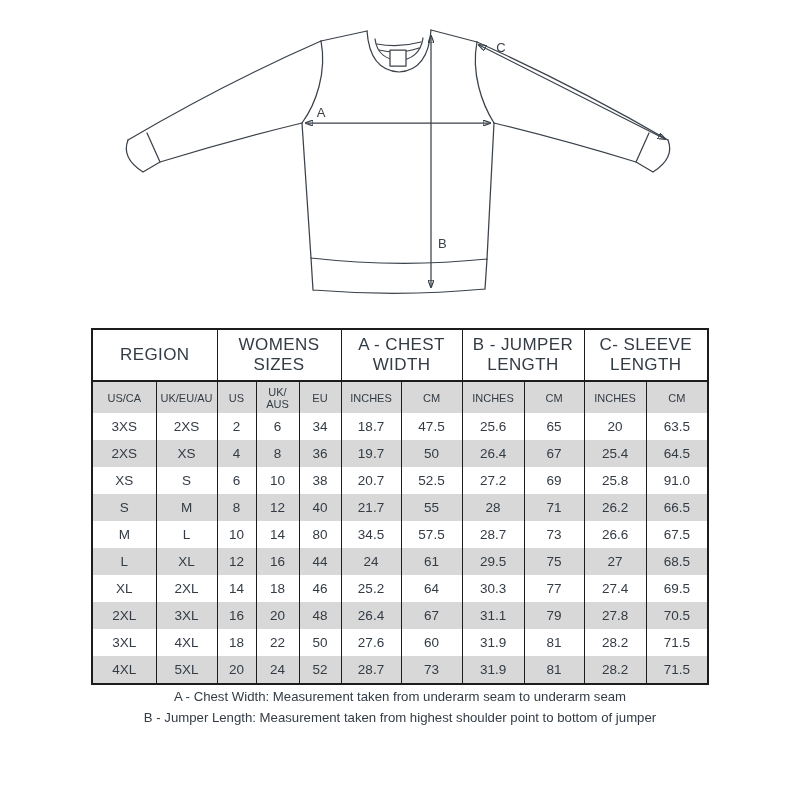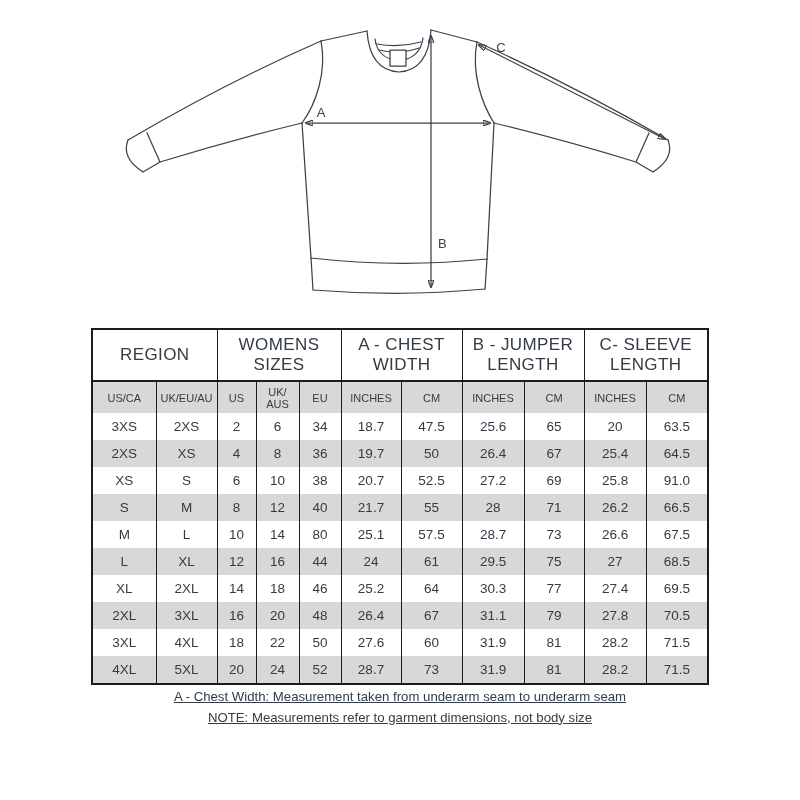--- a/index.html
+++ b/index.html
@@ -65,21 +65,20 @@
     font-size:13.5px;
   }
   tbody tr.shade td{background:var(--row-shade);}
   
   .notes{
     position:absolute;left:0;top:687px;width:800px;
     text-align:center;
     font-size:13.2px;
     line-height:20.5px;
     color:var(--text);
-    text-decoration:underline;
   }
 </style>
 </head>
 <body>
 
 <div class="stage">
 
   <svg class="diagram" viewBox="0 0 800 320" xmlns="http://www.w3.org/2000/svg">
     <defs>
       <marker id="arr" viewBox="0 0 8 6" markerWidth="8" markerHeight="6" refX="7" refY="3" orient="auto-start-reverse" markerUnits="userSpaceOnUse">
@@ -218,21 +217,21 @@
         <td>71</td>
         <td>26.2</td>
         <td>66.5</td>
       </tr>
         <tr>
         <td>M</td>
         <td>L</td>
         <td>10</td>
         <td>14</td>
         <td>80</td>
-        <td>25.1</td>
+        <td>34.5</td>
         <td>57.5</td>
         <td>28.7</td>
         <td>73</td>
         <td>26.6</td>
         <td>67.5</td>
       </tr>
         <tr class="shade">
         <td>L</td>
         <td>XL</td>
         <td>12</td>
@@ -295,16 +294,16 @@
         <td>31.9</td>
         <td>81</td>
         <td>28.2</td>
         <td>71.5</td>
       </tr>
     </tbody>
   </table>
 
   <div class="notes">
     <div>A - Chest Width: Measurement taken from underarm seam to underarm seam</div>
-    <div>NOTE: Measurements refer to garment dimensions, not body size</div>
+    <div>B - Jumper Length: Measurement taken from highest shoulder point to bottom of jumper</div>
   </div>
 
 </div>
 
 </body></html>

